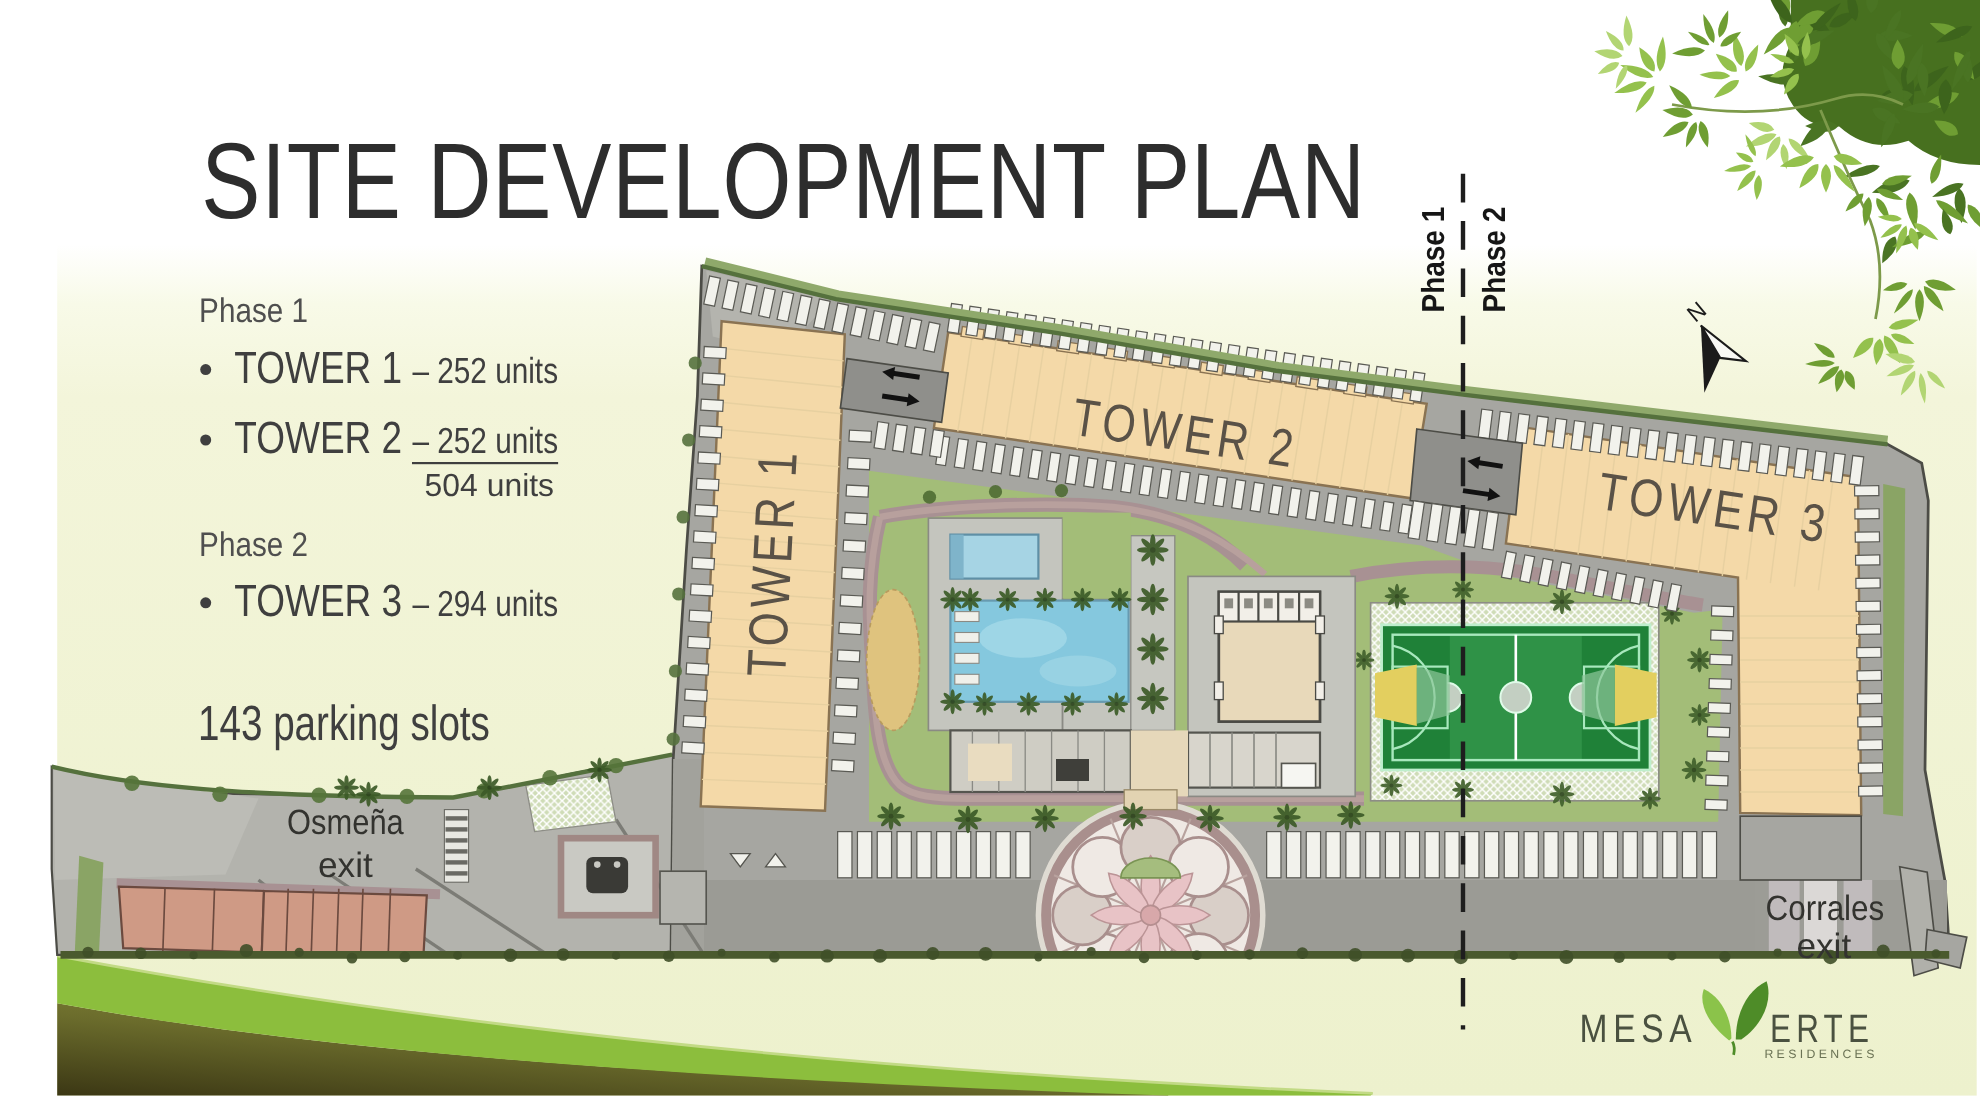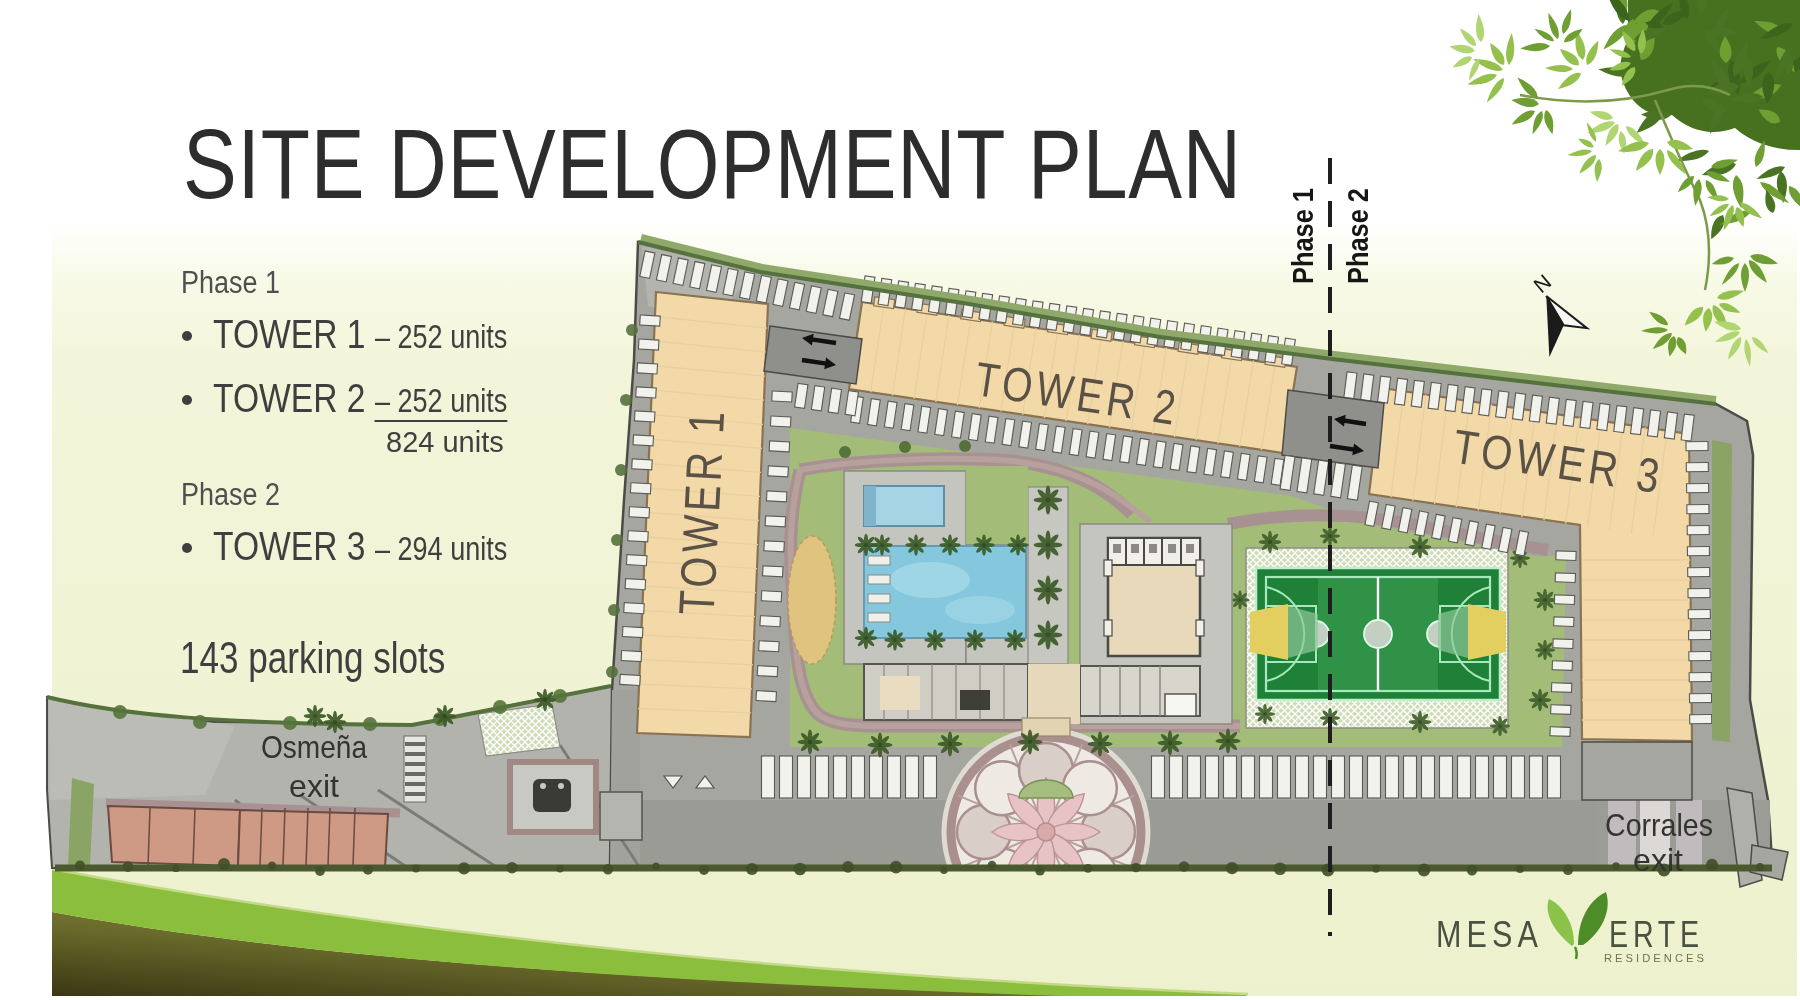--- a/index.html
+++ b/index.html
@@ -1417,17 +1417,17 @@
 <path d="M1578,945 C1578,920 1589,900 1606,892 C1612,910 1602,932 1583,945 Z" fill="#4e8c28"></path>
 <path d="M1575,947 C1577,951 1577,955 1576,959" fill="none" stroke="#4e8c28" stroke-width="2.5"></path>
 </g>
     </svg>
 <div class="t" style="left:183px;top:108px;font-size:98px;letter-spacing:1px;transform:scaleX(0.822);">SITE DEVELOPMENT PLAN</div>
 <div class="t" style="left:181px;top:265px;font-size:31px;color:#4f4f4f;transform:scaleX(0.87);">Phase 1</div>
 <div class="dot" style="left:182px;top:331px;"></div>
 <div class="t" style="left:213px;top:311px;font-size:41px;color:#3f3f3f;transform:scaleX(0.82);">TOWER 1 <span style="font-size:33px;">– 252 units</span></div>
 <div class="dot" style="left:182px;top:395px;"></div>
 <div class="t" style="left:213px;top:375px;font-size:41px;color:#3f3f3f;transform:scaleX(0.82);">TOWER 2 <span style="font-size:33px;border-bottom:2.5px solid #3f3f3f;padding-bottom:1px;">– 252 units</span></div>
-<div class="t" style="left:386px;top:426px;font-size:29px;color:#3f3f3f;">824 units</div>
+<div class="t" style="left:386px;top:426px;font-size:29px;color:#3f3f3f;">504 units</div>
 <div class="t" style="left:181px;top:477px;font-size:31px;color:#4f4f4f;transform:scaleX(0.87);">Phase 2</div>
 <div class="dot" style="left:182px;top:543px;"></div>
 <div class="t" style="left:213px;top:523px;font-size:41px;color:#3f3f3f;transform:scaleX(0.82);">TOWER 3 <span style="font-size:33px;">– 294 units</span></div>
 <div class="t" style="left:180px;top:632px;font-size:45px;color:#3f3f3f;transform:scaleX(0.78);">143 parking slots</div>
 </div>
 </body></html>

